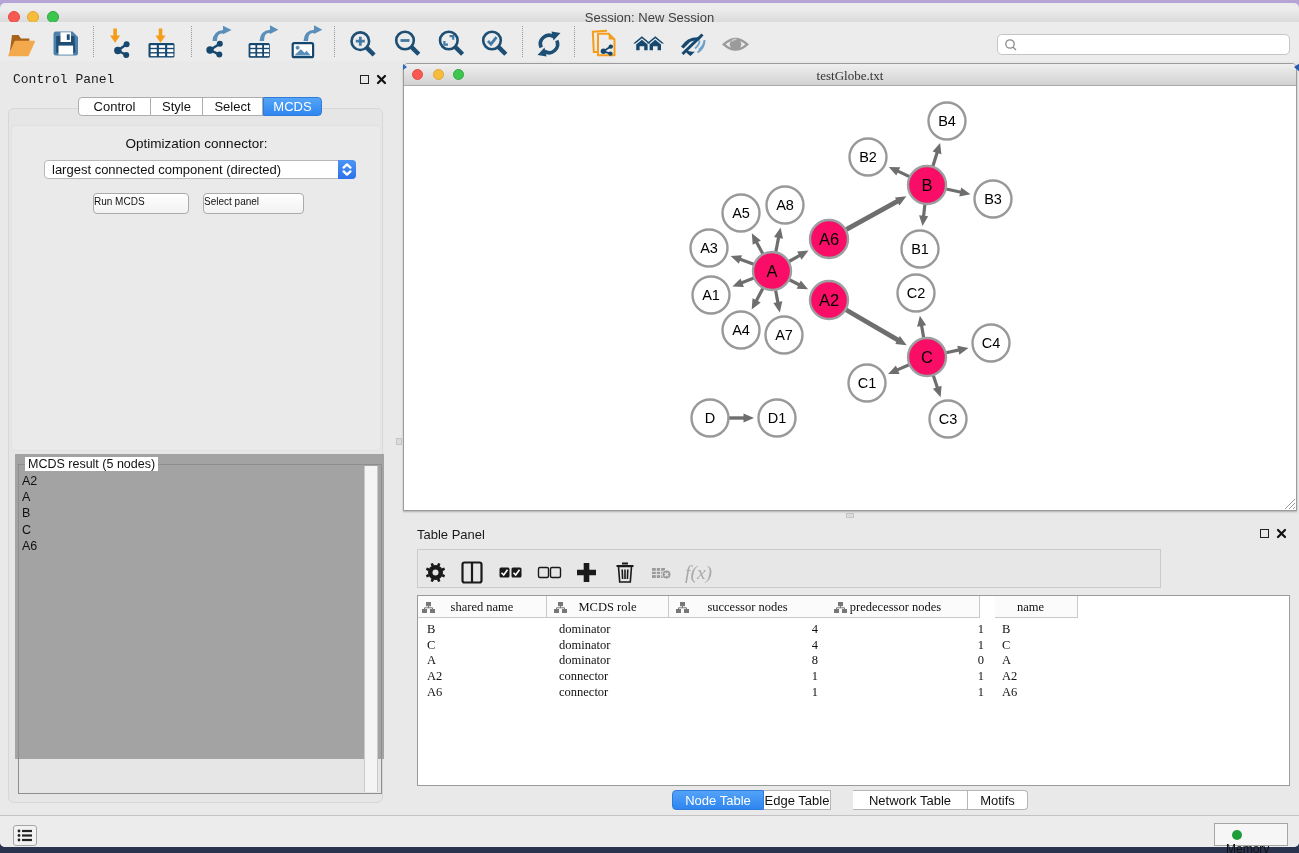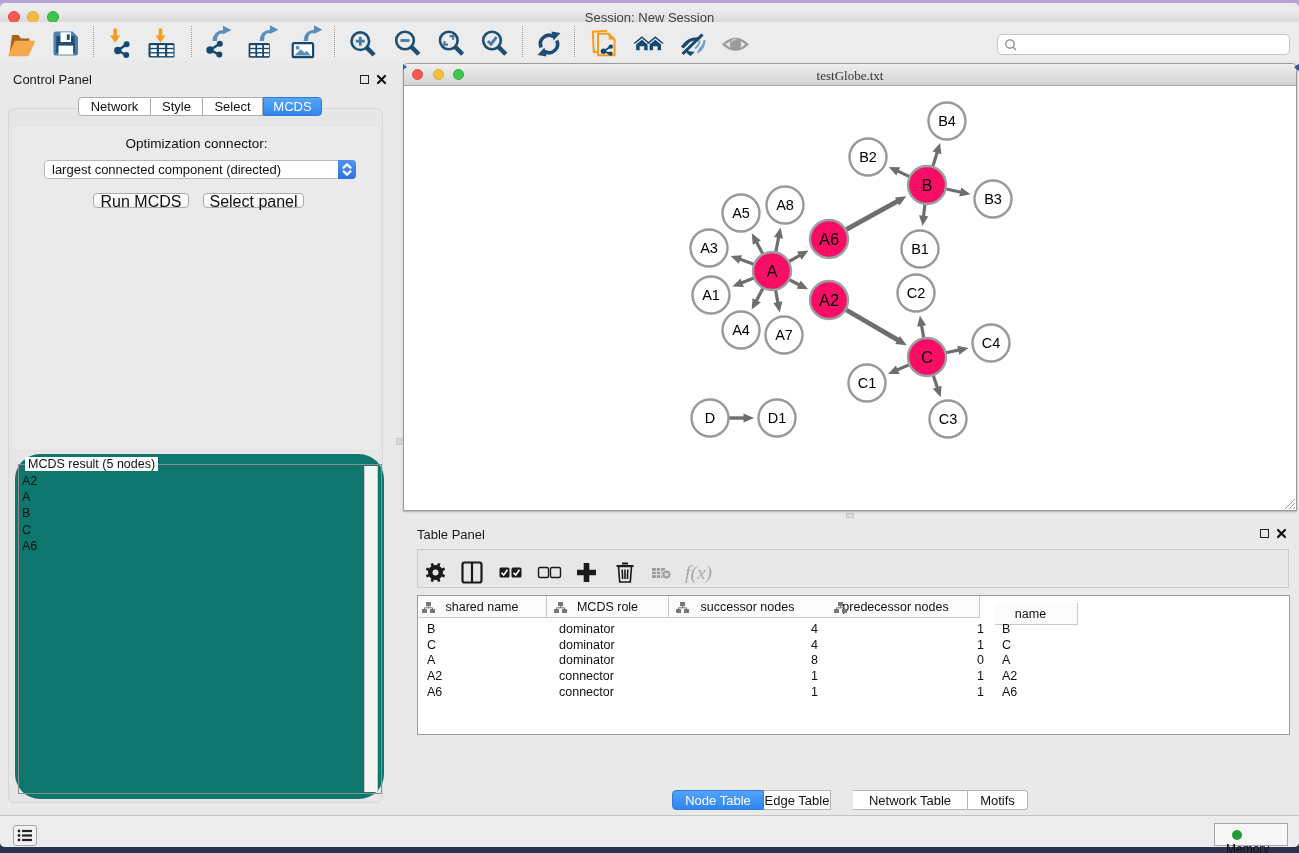--- a/index.html
+++ b/index.html
@@ -14,45 +14,45 @@
 .t1 { background:#F85A52; border:1px solid #E14A44; }
 .t2 { background:#F6BD3C; border:1px solid #DFA734; }
 .t3 { background:#3BC74E; border:1px solid #2FA83E; }
 #titlebar .t1 { left:8px; } #titlebar .t2 { left:27px; } #titlebar .t3 { left:47px; }
 #titletext { top:3px; left:0; width:1299px; text-align:center; font-size:13px; color:#404040; }
 #toolbar { left:0; top:19px; width:1299px; height:39px; background:#ECECEC; }
 .tsep { position:absolute; top:4px; width:0px; height:31px; border-left:1px dotted #999; }
 #content { left:0; top:58px; width:1299px; height:754px; background:#E9E9E9; }
 #statusbar { left:0; top:812px; width:1299px; height:32px; background:#ECECEC; border-top:1px solid #C3C3C3; border-radius:0 0 5px 5px; }
 
-#cp-title { left:13px; top:11px; font-size:13px; color:#1a1a1a; }
+#cp-title { left:13px; top:11px; font-size:13px; color:#1a1a1a;font-family:Liberation Mono, monospace; }
 .float-ico { width:9px; height:9px; border:1.5px solid #222; background:#E9E9E9; }
 #cp-panel { left:8px; top:47px; width:375px; height:695px; background:#E6E6E6; border:1px solid #D7D7D7; border-radius:6px; }
 #cp-sub { left:2px; top:16px; width:370px; height:326px; background:#EAEAEA; border:1px solid #E2E2E2; border-radius:4px; }
 .tab { position:absolute; top:36px; height:19px; line-height:18px; text-align:center; background:#FFFFFF; border:1px solid #ADADAD; color:#111; font-size:13px; }
 .tab.sel { background:linear-gradient(#55A5F8,#2F86F0); color:#fff; border-color:#2F7BD9; }
 #dropdown { left:35px; top:51px; width:312px; height:19px; background:#fff; border:1px solid #B8B8B8; border-radius:4px; font-size:13px; line-height:17px; color:#111; padding-left:7px; }
 #dd-btn { position:absolute; right:-1px; top:-1px; width:18px; height:19px; border-radius:0 4px 4px 0; background:linear-gradient(#4D94F5,#2B72EA); }
-.btn { position:absolute; height:15px; background:linear-gradient(#FFFFFF,#F2F2F2); border:1px solid #ABABAB; border-radius:4px; font-size:16px; text-align:center; color:#111; line-height:15px; }
+.btn { position:absolute; height:21px; background:linear-gradient(#FFFFFF,#F2F2F2); border:1px solid #ABABAB; border-radius:4px; font-size:10px; color:#111; line-height:15px; }
 
-#result-wrap { left:6px; top:345px; width:369px; height:345px; background:#0f766e;border-radius:25px; }
+#result-wrap { left:6px; top:345px; width:369px; height:305px; background:#a3a3a3; }
 #result-box { position:absolute; left:3px; top:10px; width:364px; height:330px; border:1px solid #8E8E8E; }
 #result-legend { position:absolute; left:10px; top:3px; background:#fff; padding:0 3px; font-size:12.5px; color:#111; }
 #result-scroll { position:absolute; left:349px; top:12px; width:14px; height:326px; background:#F4F4F4; border-left:1px solid #C9C9C9; border-right:1px solid #C9C9C9; }
 .ritem { position:absolute; left:7px; font-size:12.5px; color:#111; }
 
 #nwin { left:403px; top:2px; width:894px; height:448px; background:#fff; border:1px solid #9B9B9B; border-radius:5px 5px 0 0; box-shadow:0 1px 2px rgba(0,0,0,0.25); }
 #nwin-title { position:absolute; left:0; top:0; width:892px; height:22px; background:linear-gradient(#EFEFEF,#D2D2D2); border-radius:4px 4px 0 0; border-bottom:1px solid #A9A9A9;font-family:Liberation Serif, serif; }
 #nwin-title .tl { top:5px; width:11px; height:11px; }
 #nwin-title .t1 { left:8px; } #nwin-title .t2 { left:28.5px; } #nwin-title .t3 { left:49px; }
 #nwin-tt { position:absolute; top:4px; left:0; width:100%; text-align:center; font-size:13px; color:#333; }
 
 #tp-title { left:417px; top:466px; font-size:13px; color:#1a1a1a; }
-#tp-toolbar { left:417px; top:488px; width:872px; height:39px; background:#E7E7E7; border:1px solid #CACACA;text-decoration:underline; }
-#tp-table { left:417px; top:534px; width:873px; height:140px; background:#fff; border:1px solid #9B9B9B; }
+#tp-toolbar { left:417px; top:488px; width:744px; height:39px; background:#E7E7E7; border:1px solid #CACACA;text-decoration:underline; }
+#tp-table { left:417px; top:534px; width:873px; height:191px; background:#fff; border:1px solid #9B9B9B;font-family:Liberation Serif, serif; }
 .th { position:absolute; top:0; height:22px; background:#FBFBFB; border-right:1px solid #C9C9C9; border-bottom:1px solid #C9C9C9; font-size:12.5px; color:#111; text-align:center; line-height:22px; }
 .td { position:absolute; font-size:12.5px; color:#111; height:16px; line-height:16px; white-space:pre; }
 .seg { position:absolute; top:729px; height:20px; background:#fff; border:1px solid #B5B5B5; font-size:13px; color:#111; text-align:center; line-height:19px; }
 .seg.sel { background:linear-gradient(#53A3F8,#2E85F0); color:#fff; border-color:#2F7BD9; }
 #memory { position:absolute; left:1214px; top:7px; width:74px; height:23px; background:#F6F6F6; border:1px solid #A5A5A5; font-size:12px; color:#111;padding-left:11px; }
 #listbtn { position:absolute; left:13px; top:9px; width:24px; height:21px; background:#F2F2F2; border:1px solid #A5A5A5; border-radius:3px; }
 </style>
 </head>
 <body>
 <div id="deskTop" class="abs"></div>
@@ -189,21 +189,21 @@
         <div id="result-box"></div>
         <div id="result-legend">MCDS result (5 nodes)</div>
         <div id="result-scroll"></div>
         <div class="ritem" style="top:20px">A2</div>
         <div class="ritem" style="top:36px">A</div>
         <div class="ritem" style="top:52px">B</div>
         <div class="ritem" style="top:69px">C</div>
         <div class="ritem" style="top:85px">A6</div>
       </div>
     </div>
-    <div class="tab" style="left:78px; width:73px; border-radius:4px 0 0 4px;">Network</div>
+    <div class="tab" style="left:78px; width:73px; border-radius:4px 0 0 4px;">Control</div>
     <div class="tab" style="left:151px; width:52px; border-left:none;">Style</div>
     <div class="tab" style="left:203px; width:60px; border-left:none;">Select</div>
     <div class="tab sel" style="left:263px; width:59px; border-radius:0 4px 4px 0;">MCDS</div>
     <div class="abs" style="left:396px;top:377px;width:6px;height:7px;background:#DCDCDC;border:1px solid #C6C6C6;"></div>
     <div class="abs" style="left:846px;top:452px;width:8px;height:5px;background:#DCDCDC;border:1px solid #C6C6C6;"></div>
     <div id="nwin" class="abs">
       <div id="nwin-title">
         <div class="tl t1"></div>
           <div class="tl t2"></div>
           <div class="tl t3"></div>
@@ -337,21 +337,21 @@
             </g>
             <text x="267" y="29" font-family="Liberation Serif, serif" font-style="italic" font-size="19.5" fill="#A9A9A9">f(x)</text>
           </svg></div>
       </div>
     <div id="tp-table" class="abs">
       <div id="thead" class="abs" style="left:0;top:0;width:871px;height:23px;">
           <div class="th" style="left:0px;width:129px;">shared name</div>
           <div class="th" style="left:129px;width:122px;">MCDS role</div>
           <div class="th" style="left:251px;width:158px;">successor nodes</div>
           <div class="th" style="left:394px;width:168px;">predecessor nodes</div>
-          <div class="th" style="left:577px;width:83px;padding-right:11px;margin-top:7px;">name</div>
+          <div class="th" style="left:577px;width:83px;padding-right:11px;">name</div>
           <svg class="abs" style="left:4px;top:6px" width="13" height="11" viewBox="0 0 13 11">
             <g fill="none" stroke="#777" stroke-width="1">
               <rect x="4.5" y="0.5" width="4" height="3.2" fill="#777"></rect>
               <path d="M6.5 3.7 L6.5 5.8 M2.5 8 L2.5 5.8 L10.5 5.8 L10.5 8"></path>
               <rect x="0.5" y="7.5" width="4" height="3" fill="#777"></rect>
               <rect x="8.5" y="7.5" width="4" height="3" fill="#777"></rect>
             </g>
           </svg>
           <svg class="abs" style="left:136px;top:6px" width="13" height="11" viewBox="0 0 13 11">
             <g fill="none" stroke="#777" stroke-width="1">

